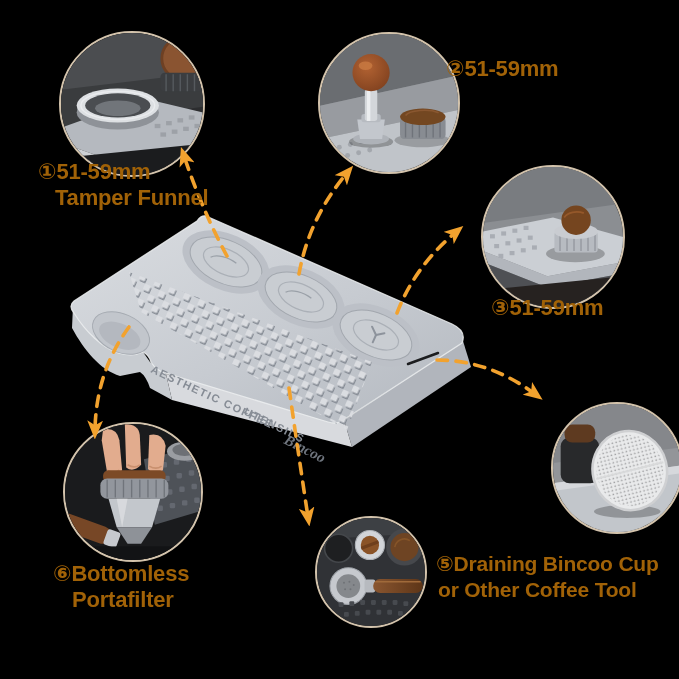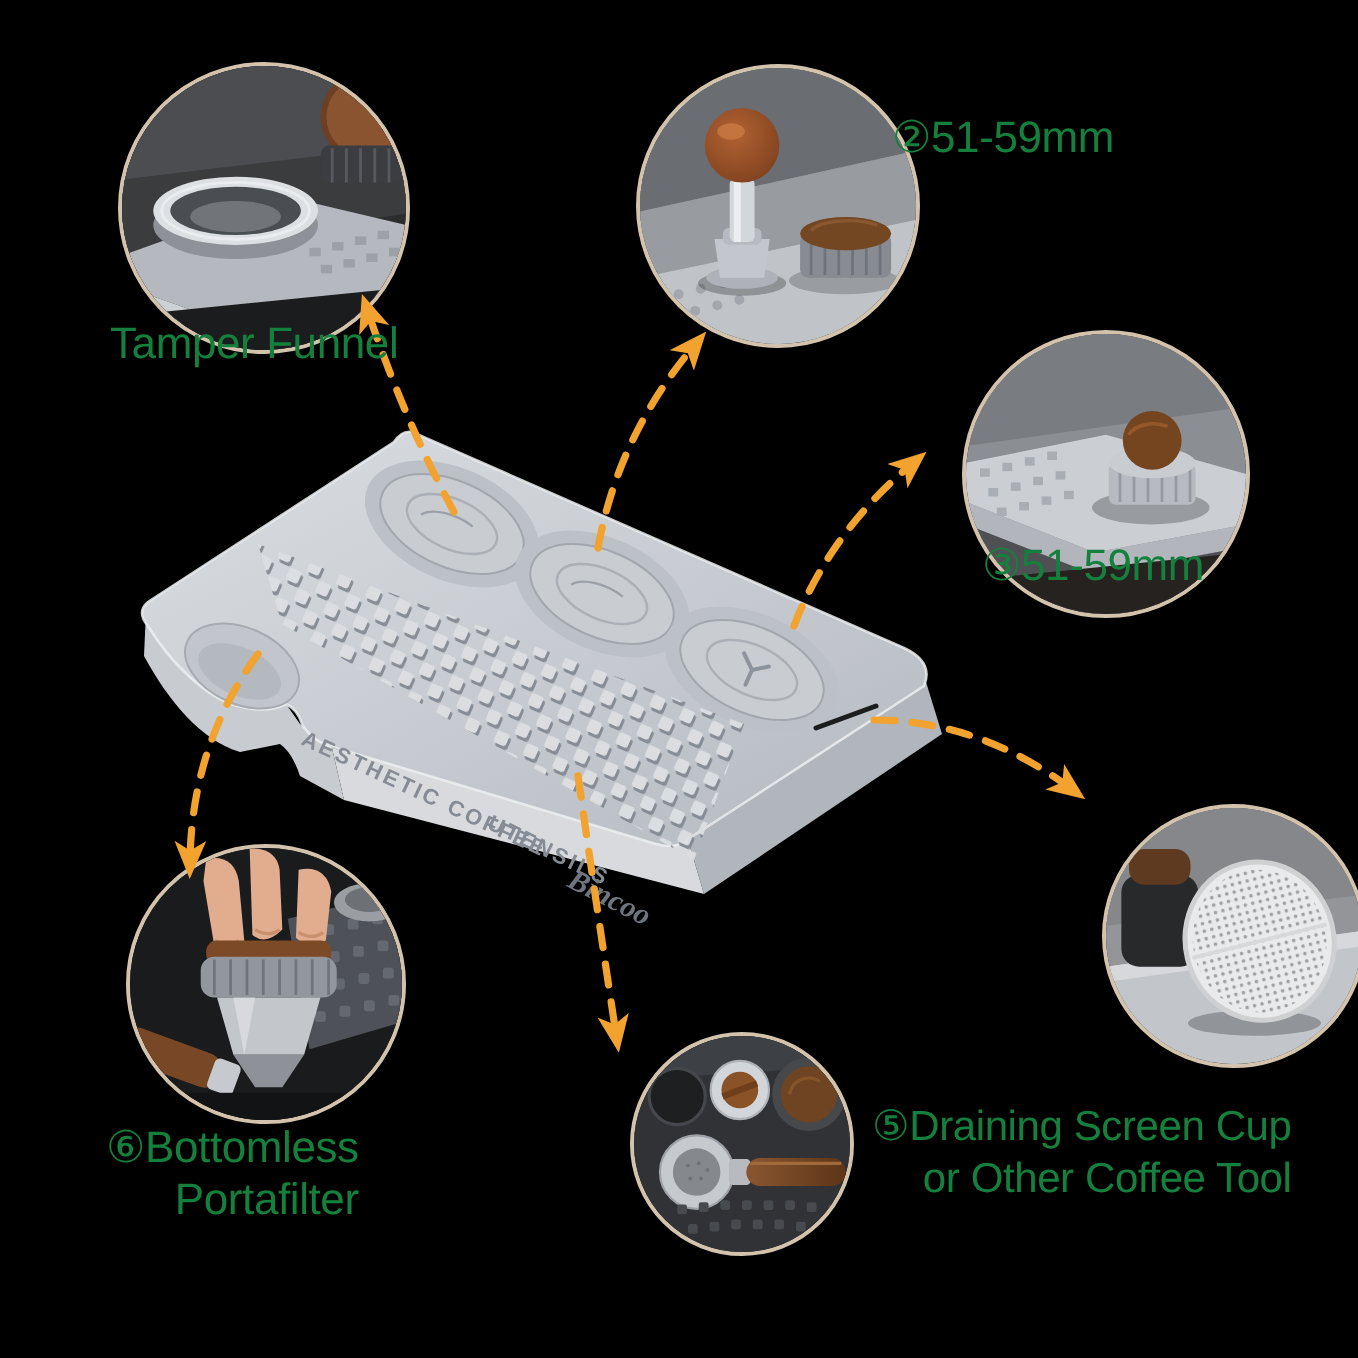--- a/index.html
+++ b/index.html
@@ -10,26 +10,26 @@
   .arrow-layer{z-index:3;}
   .photo{position:absolute;border-radius:50%;overflow:hidden;z-index:2;
          border:2px solid #d3c3ac;box-sizing:border-box;background:#222;}
   .photo svg{display:block;width:100%;height:100%;}
   .p1{left:59px;top:31px;width:146px;height:146px;}
   .p2{left:318px;top:32px;width:142px;height:142px;}
   .p3{left:481px;top:165px;width:144px;height:144px;}
   .p4{left:551px;top:402px;width:132px;height:132px;}
   .p5{left:315px;top:516px;width:112px;height:112px;}
   .p6{left:63px;top:422px;width:140px;height:140px;}
-  .label{position:absolute;z-index:4;color:#15803d;font-weight:400;font-size:22px;
-         line-height:26px;white-space:nowrap;letter-spacing:-0.2px;text-align:right;}
+  .label{position:absolute;z-index:4;color:#a16207;font-weight:700;font-size:22px;
+         line-height:26px;white-space:nowrap;letter-spacing:-0.2px;}
   .label span{display:block;}
   .l1{left:38px;top:159px;}  .l1 .ln2{margin-left:17px;}
   .l2{left:446px;top:56px;}  .l2 .ln2{margin-left:12px;}
-  .l3{left:491px;top:270px;} .l3 .ln2{margin-left:15px;}
+  .l3{left:491px;top:295px;} .l3 .ln2{margin-left:15px;}
   .l4{left:397px;top:426px;}
   .l5{left:436px;top:551px;font-size:21px;} .l5 .ln2{margin-left:2px;}
   .l6{left:53px;top:561px;}  .l6 .ln2{margin-left:19px;}
   .emb{font-family:"Liberation Sans",sans-serif;font-size:11px;font-weight:bold;
        letter-spacing:1.5px;fill:#868c95;}
   .brand{font-family:"Liberation Serif",serif;font-style:italic;font-weight:bold;
          font-size:15px;fill:#6f757e;}
 </style>
 </head>
 <body>
@@ -375,30 +375,31 @@
       <path d="M227,256 Q203,212 184,156" marker-end="url(#ah)"></path>
       <path d="M299,274 Q309,218 347,173" marker-end="url(#ah)"></path>
       <path d="M397,313 Q415,266 456,232" marker-end="url(#ah)"></path>
       <path d="M437,360 Q489,360 535,394" marker-end="url(#ah)"></path>
       <path d="M289,388 Q299,458 308,517" marker-end="url(#ah)"></path>
       <path d="M129,327 Q96,372 95,430" marker-end="url(#ah)"></path>
     </g>
   </svg>
 
   <div class="label l1">
+    <span class="ln1">①51-59mm</span>
     <span class="ln2">Tamper Funnel</span>
   </div>
   <div class="label l2">
     <span class="ln1">②51-59mm</span>
   </div>
   <div class="label l3">
     <span class="ln1">③51-59mm</span>
   </div>
   <div class="label l5">
-    <span class="ln1">⑤Draining Screen Cup</span>
+    <span class="ln1">⑤Draining Bincoo Cup</span>
     <span class="ln2">or Other Coffee Tool</span>
   </div>
   <div class="label l6">
     <span class="ln1">⑥Bottomless</span>
     <span class="ln2">Portafilter</span>
   </div>
 
 </div>
 
 </body></html>

